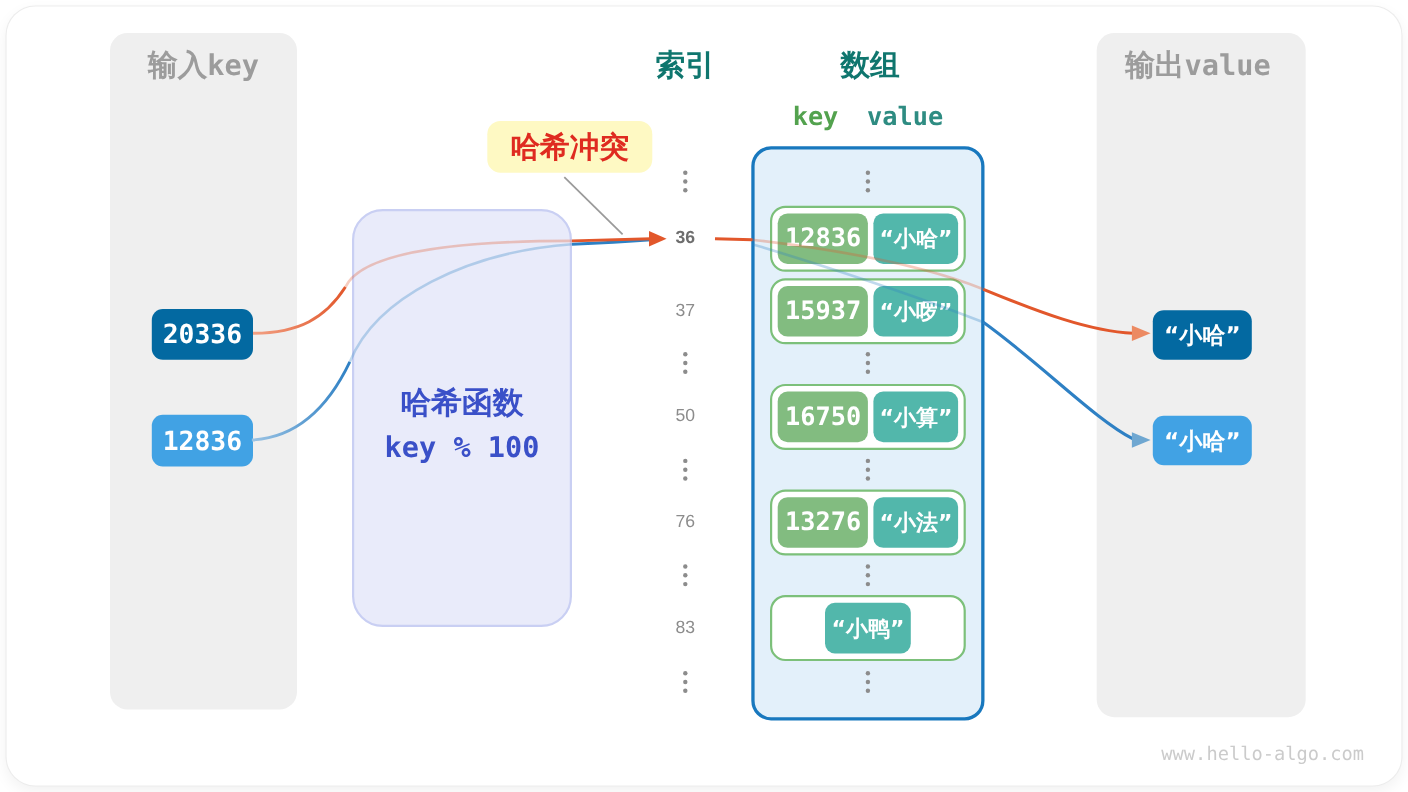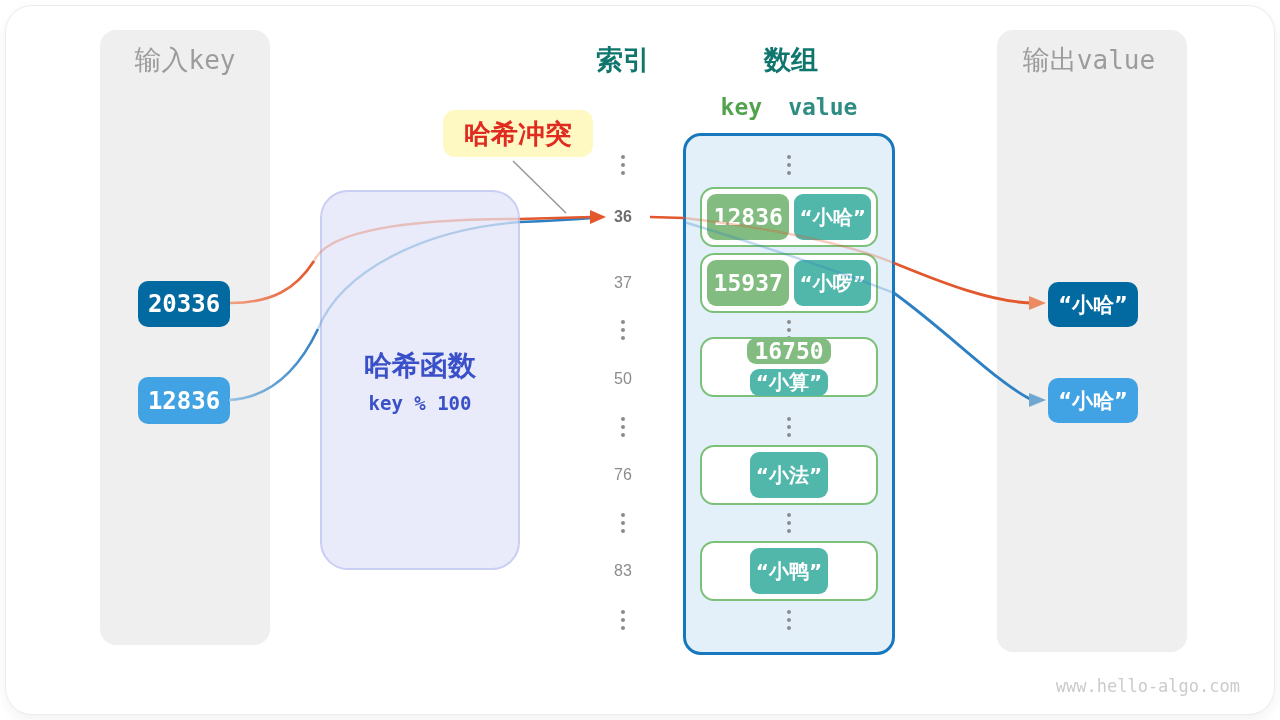--- a/index.html
+++ b/index.html
@@ -8,21 +8,21 @@
     font-family:"DejaVu Sans",sans-serif;overflow:hidden;
   }
   .card{
     position:absolute;left:6px;top:6px;right:6px;bottom:6px;
     background:#fff;border-radius:26px;
     box-shadow:0 0 0 1px #ececec,0 5px 14px rgba(0,0,0,.06);
   }
   .panel{position:absolute;background:#EFEFEF;border-radius:16px;}
   .panel-title{
     position:absolute;display:flex;justify-content:center;align-items:baseline;
-    color:#9C9C9C;font-weight:normal;font-size:27px;line-height:32px;
+    color:#9C9C9C;font-weight:bold;font-size:27px;line-height:32px;
   }
   .panel-title .latin{font-family:"DejaVu Sans Mono",monospace;font-size:26px;}
   .col-title{
     position:absolute;text-align:center;color:#0f766e;font-weight:bold;
     font-size:27px;line-height:32px;
   }
   .chip{
     position:absolute;display:flex;align-items:center;justify-content:center;
     border-radius:10px;color:#fff;font-weight:bold;
   }
@@ -33,21 +33,21 @@
   .hash-box{
     position:absolute;left:320px;top:190px;width:200px;height:380px;
     background:#E9EBFA;border:2px solid #C9CFF3;border-radius:28px;box-sizing:border-box;
   }
   .hash-name{
     position:absolute;left:320px;top:347px;width:200px;text-align:center;
     color:#3A50C8;font-size:28px;font-weight:bold;
   }
   .hash-formula{
     position:absolute;left:320px;top:392px;width:200px;text-align:center;
-    color:#3A50C8;font-size:19px;font-weight:bold;font-family:"DejaVu Sans Mono",monospace;
+    color:#3A50C8;font-size:26px;font-weight:bold;font-family:"DejaVu Sans Mono",monospace;
   }
   .collision{
     position:absolute;left:443px;top:110px;width:150px;height:47px;
     background:#fef9c3;border-radius:12px;display:flex;align-items:center;justify-content:center;
     color:#DF2B20;font-size:27px;font-weight:bold;
   }
   .kv-header{
     position:absolute;left:683px;top:94px;width:212px;display:flex;justify-content:center;gap:26px;
     font-family:"DejaVu Sans Mono",monospace;font-size:23px;font-weight:bold;
   }
@@ -155,30 +155,31 @@
 </div>
 <div class="pair" style="top:253px;">
   <div class="kbox">15937</div>
   <div class="vbox">“小啰”</div>
 </div>
 <div class="dots in-arr" style="top:320px;">
     <i></i>
     <i></i>
     <i></i>
   </div>
-<div class="pair" style="top:337px;flex-direction:column;">
+<div class="pair" style="top:349px;">
   <div class="kbox">16750</div>
   <div class="vbox">“小算”</div>
 </div>
 <div class="dots in-arr" style="top:417px;">
     <i></i>
     <i></i>
     <i></i>
   </div>
 <div class="pair" style="top:445px;">
+  <div class="kbox">13276</div>
   <div class="vbox">“小法”</div>
 </div>
 <div class="dots in-arr" style="top:513px;">
     <i></i>
     <i></i>
     <i></i>
   </div>
 <div class="pair" style="top:541px;">
   <div class="vbox">“小鸭”</div>
 </div>

